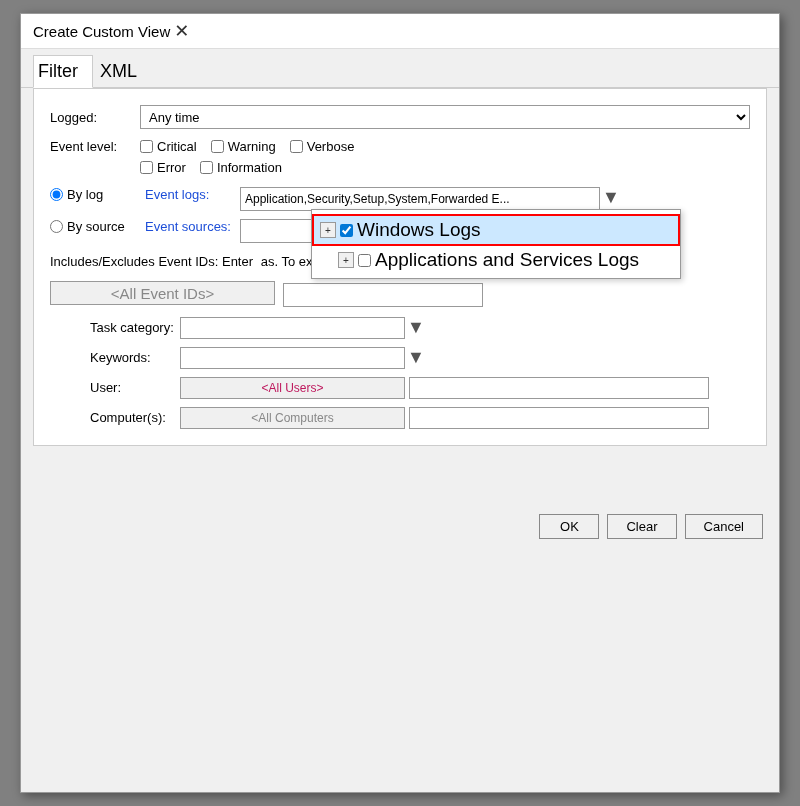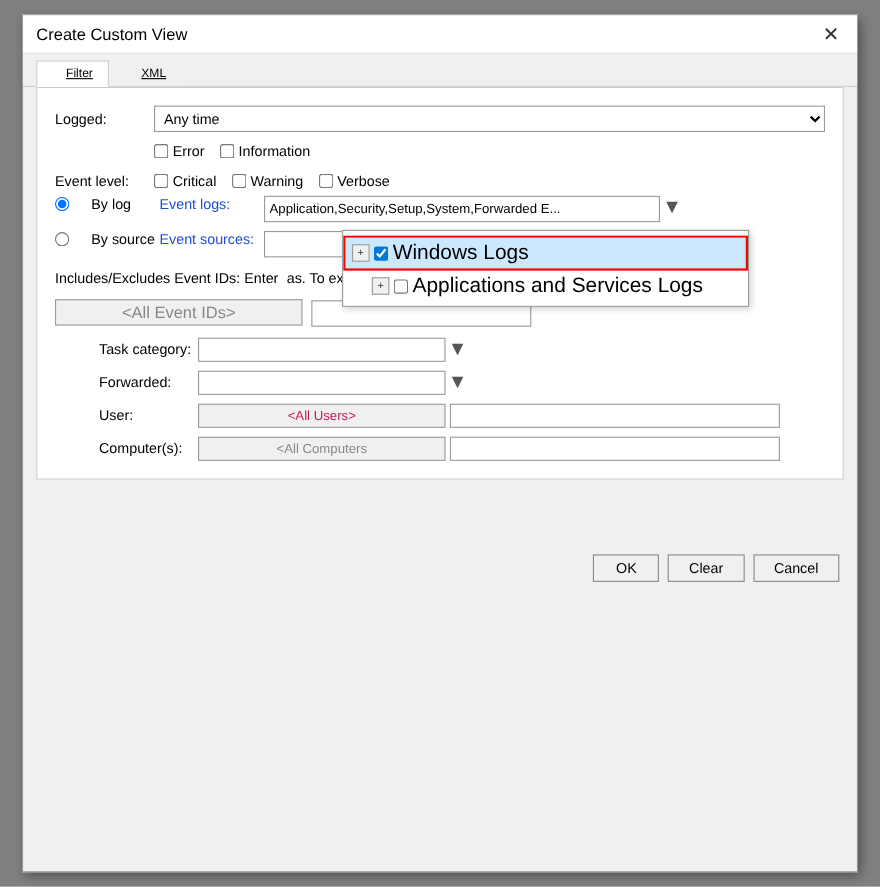--- a/index.html
+++ b/index.html
@@ -18,24 +18,23 @@
       border: 1px solid #999;
       box-shadow: 3px 3px 10px rgba(0,0,0,0.4);
       width: 760px;
       min-height: 780px;
       position: relative;
     }
     .title-bar {
       background: #fff;
       display: flex;
       align-items: center;
-      justify-content: space-between;
+      justify-content: flex-start;
       padding: 8px 12px;
       border-bottom: 1px solid #ddd;
-      gap: 20px;
     }
     .title-bar-title {
       font-size: 15px;
       font-weight: 400;
       color: #000;
     }
     .close-btn {
       background: none;
       border: none;
       font-size: 18px;
@@ -44,28 +43,27 @@
       padding: 0 4px;
       line-height: 1;
     }
     .tabs {
       display: flex;
       border-bottom: 1px solid #ccc;
       background: #f0f0f0;
       padding: 6px 12px 0 12px;
     }
     .tab {
-      padding: 5px 14px 5px 26px;
+      padding: 5px 14px 5px 4px;
       cursor: pointer;
       border: 1px solid transparent;
       border-bottom: none;
       margin-right: 2px;
-      font-size: 11px;
-      background: #f0f0f0;
-      text-decoration: underline;
+      font-size: 18px;
+      background: #f0f0f0;
     }
     .tab.active {
       background: #fff;
       border: 1px solid #ccc;
       border-bottom: 1px solid #fff;
       margin-bottom: -1px;
     }
     .content {
       padding: 16px;
       background: #fff;
@@ -123,21 +121,21 @@
       gap: 8px;
       margin-bottom: 10px;
     }
     .radio-row {
       display: flex;
       align-items: flex-start;
     }
     .radio-label {
       display: flex;
       align-items: center;
-      gap: 20px;
+      gap: 4px;
       width: 95px;
       flex-shrink: 0;
       font-size: 13px;
       font-weight: 400;
     }
     .radio-label input[type="radio"] {
       width: 13px;
       height: 13px;
     }
     .field-label {
@@ -295,52 +293,52 @@
 
   <div class="content">
 
     <div class="form-row">
       <span class="form-label">Logged:</span>
       <select class="logged-select">
         <option>Any time</option>
       </select>
     </div>
 
+    <div class="event-level-row">
+      <span class="event-level-label">Event level:</span>
+      <div class="checkboxes">
+        <label class="checkbox-item">
+          <input type="checkbox" style="">
+          <span>Critical</span>
+        </label>
+        <label class="checkbox-item">
+          <input type="checkbox" style="">
+          <span>Warning</span>
+        </label>
+        <label class="checkbox-item">
+          <input type="checkbox" style="">
+          <span>Verbose</span>
+        </label>
+      </div>
+    </div>
+
     <div class="event-level-row" style="margin-bottom:12px;">
       <span class="event-level-label"></span>
       <div class="checkboxes">
         <label class="checkbox-item">
           <input type="checkbox" style="">
           <span>Error</span>
         </label>
         <label class="checkbox-item">
           <input type="checkbox" style="">
           <span>Information</span>
         </label>
       </div>
     </div>
 
-    <div class="event-level-row">
-      <span class="event-level-label">Event level:</span>
-      <div class="checkboxes">
-        <label class="checkbox-item">
-          <input type="checkbox" style="">
-          <span>Critical</span>
-        </label>
-        <label class="checkbox-item">
-          <input type="checkbox" style="">
-          <span>Warning</span>
-        </label>
-        <label class="checkbox-item">
-          <input type="checkbox" style="">
-          <span>Verbose</span>
-        </label>
-      </div>
-    </div>
-
     <div class="radio-section">
 
       <div class="radio-row">
         <label class="radio-label">
           <input type="radio" name="log_source" checked="" style="">
           <span>By log</span>
         </label>
         <span class="field-label">Event logs:</span>
         <input type="text" class="event-logs-input" value="Application,Security,Setup,System,Forwarded E..." style="">
         <span style="margin-left:2px; font-size:18px; color:#555; cursor:pointer;">▼</span>
@@ -367,21 +365,21 @@
       <input type="text" style="width: 200px; height: 24px; border: 1px solid rgb(153, 153, 153); margin-left: 4px; background: rgb(255, 255, 255); font-size: 12px;">
     </div>
 
     <div class="bottom-fields">
       <div class="bottom-row">
         <span class="bottom-label">Task category:</span>
         <input type="text" class="bottom-select-input" value="" style="width: 225px;">
         <span style="margin-left:2px; font-size:18px; color:#555;">▼</span>
       </div>
       <div class="bottom-row">
-        <span class="bottom-label">Forwarded:</span>
+        <span class="bottom-label">Keywords:</span>
         <input type="text" style="width: 225px; height: 22px; border: 1px solid rgb(153, 153, 153); font-size: 12px; padding: 2px 4px;" value="">
         <span style="margin-left:2px; font-size:18px; color:#555;">▼</span>
       </div>
       <div class="bottom-row">
         <span class="bottom-label">User:</span>
         <input type="text" class="bottom-input" value="&lt;All Users&gt;" style="color: #be185d; text-align: center; width: 225px;">
         <input type="text" style="width: 300px; height: 22px; border: 1px solid rgb(153, 153, 153); font-size: 12px; margin-left: 4px; padding: 2px 4px;" value="">
       </div>
       <div class="bottom-row">
         <span class="bottom-label">Computer(s):</span>

